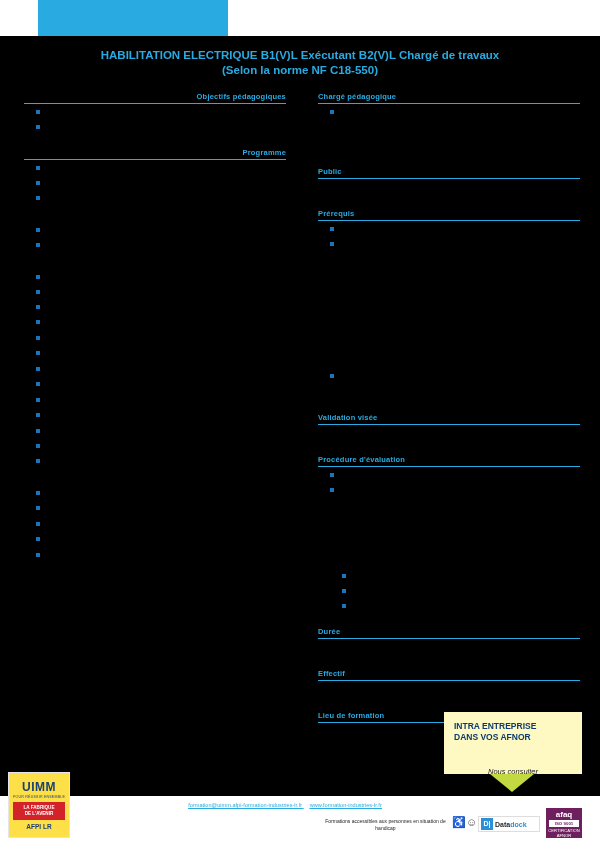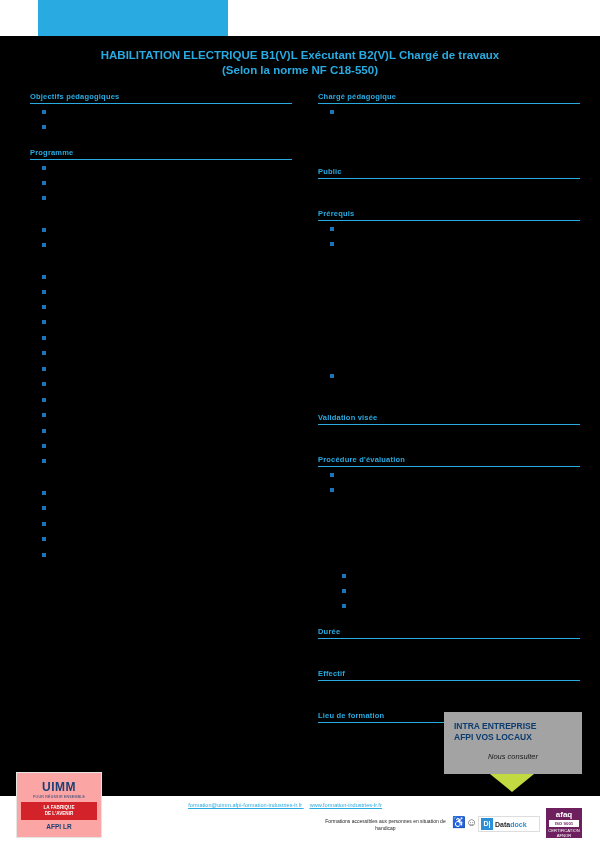--- a/index.html
+++ b/index.html
@@ -55,21 +55,21 @@
     font-weight: bold;
     font-size: 11.5px;
     line-height: 15px;
   }
   
   .col {
     position: absolute;
     top: 92px;
     width: 262px;
   }
-  .col-left { left: 30px; }
+  .col-left { left: 24px; text-align: right; }
   .col-right { left: 318px; }
 
   .section-head {
     color: #29abe2;
     font-weight: bold;
     font-size: 7.5px;
     letter-spacing: .2px;
     margin: 0 0 2px 0;
     padding: 0;
   }
@@ -99,56 +99,56 @@
   }
   .spacer-sm { height: 10px; }
   .spacer-md { height: 26px; }
   .spacer-lg { height: 44px; }
 
   
   .promo {
     position: absolute;
     left: 444px; top: 712px;
     width: 138px; height: 62px;
-    background: #a3a3a3;
+    background: #fef9c3;
   }
   .promo-title {
     color: #0b3b6f;
     font-weight: bold;
     font-size: 8.5px;
     line-height: 11px;
     margin: 9px 0 0 10px;
   }
   .promo-sub {
     color: #1a1a1a;
     font-style: italic;
     font-size: 7.5px;
-    margin: 9px 0 0 0;
+    margin: 24px 0 0 0;
     text-align: center;
   }
   .promo-arrow {
     position: absolute;
     left: 490px; top: 774px;
     width: 0; height: 0;
     border-left: 22px solid transparent;
     border-right: 22px solid transparent;
     border-top: 18px solid #c3d941;
   }
   
   .footer {
     position: absolute;
     left: 0; top: 796px;
     width: 600px; height: 53px;
     background: #ffffff;
   }
   .uimm-logo {
     position: absolute;
-    left: 16px; top: 772px;
-    width: 86px; height: 66px;
-    background: #fca5a5;
+    left: 8px; top: 772px;
+    width: 62px; height: 66px;
+    background: #fde047;
     border: 1px solid #e5e5e5;
     box-sizing: border-box;
   }
   .uimm-top {
     text-align: center;
     color: #1b3f73;
     font-weight: bold;
     font-size: 12px;
     letter-spacing: .5px;
     margin-top: 7px;
@@ -382,21 +382,21 @@
 
     <div class="section">
       <div class="section-head">Lieu de formation</div>
       <div class="rule"></div>
     </div>
   </div>
 
   <div class="promo">
     <div class="promo-title">
       <div>INTRA ENTREPRISE</div>
-      <div>AFPI VOS LOCAUX</div>
+      <div>DANS VOS AFNOR</div>
     </div>
     <div class="promo-sub">Nous consulter</div>
   </div>
   <div class="promo-arrow"></div>
 
   <div class="footer"></div>
 
   <div class="uimm-logo">
     <div class="uimm-top">UIMM</div>
     <div class="uimm-tag">POUR RÉUSSIR ENSEMBLE</div>

